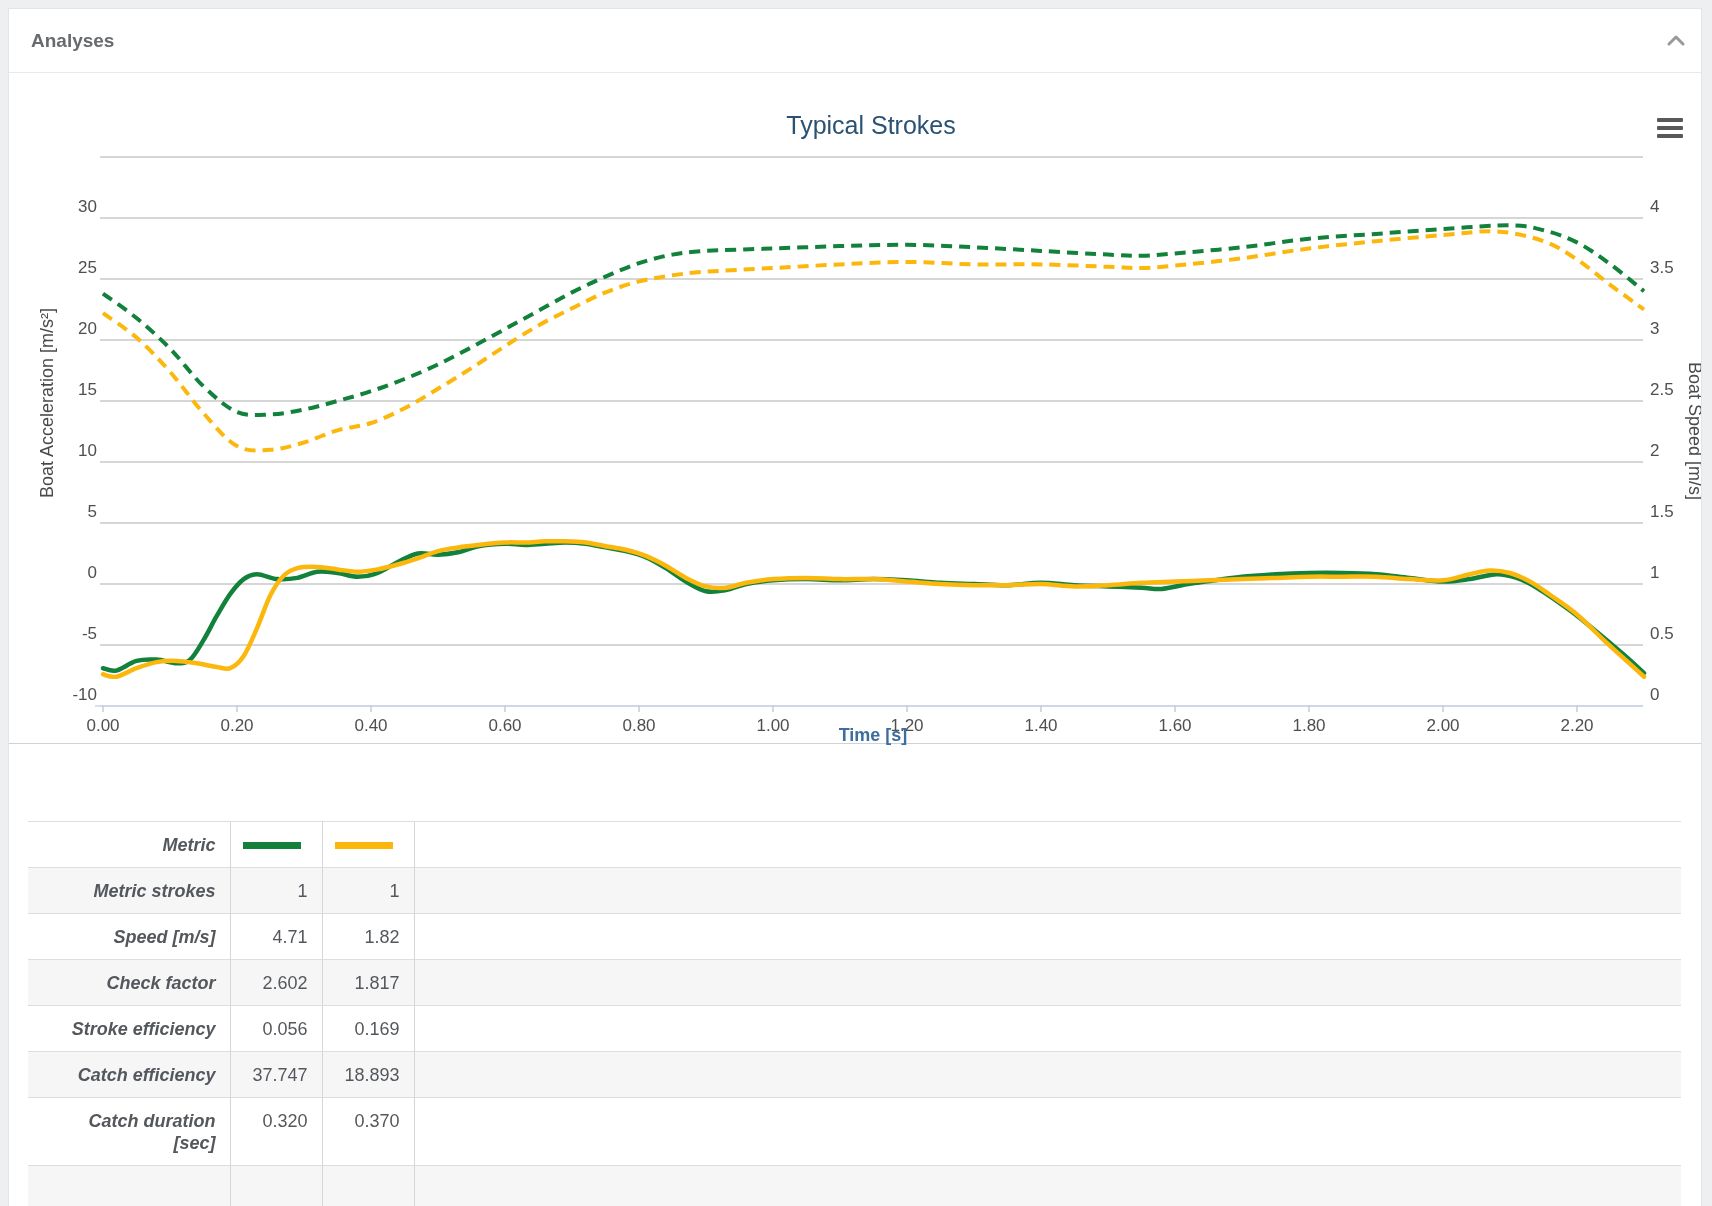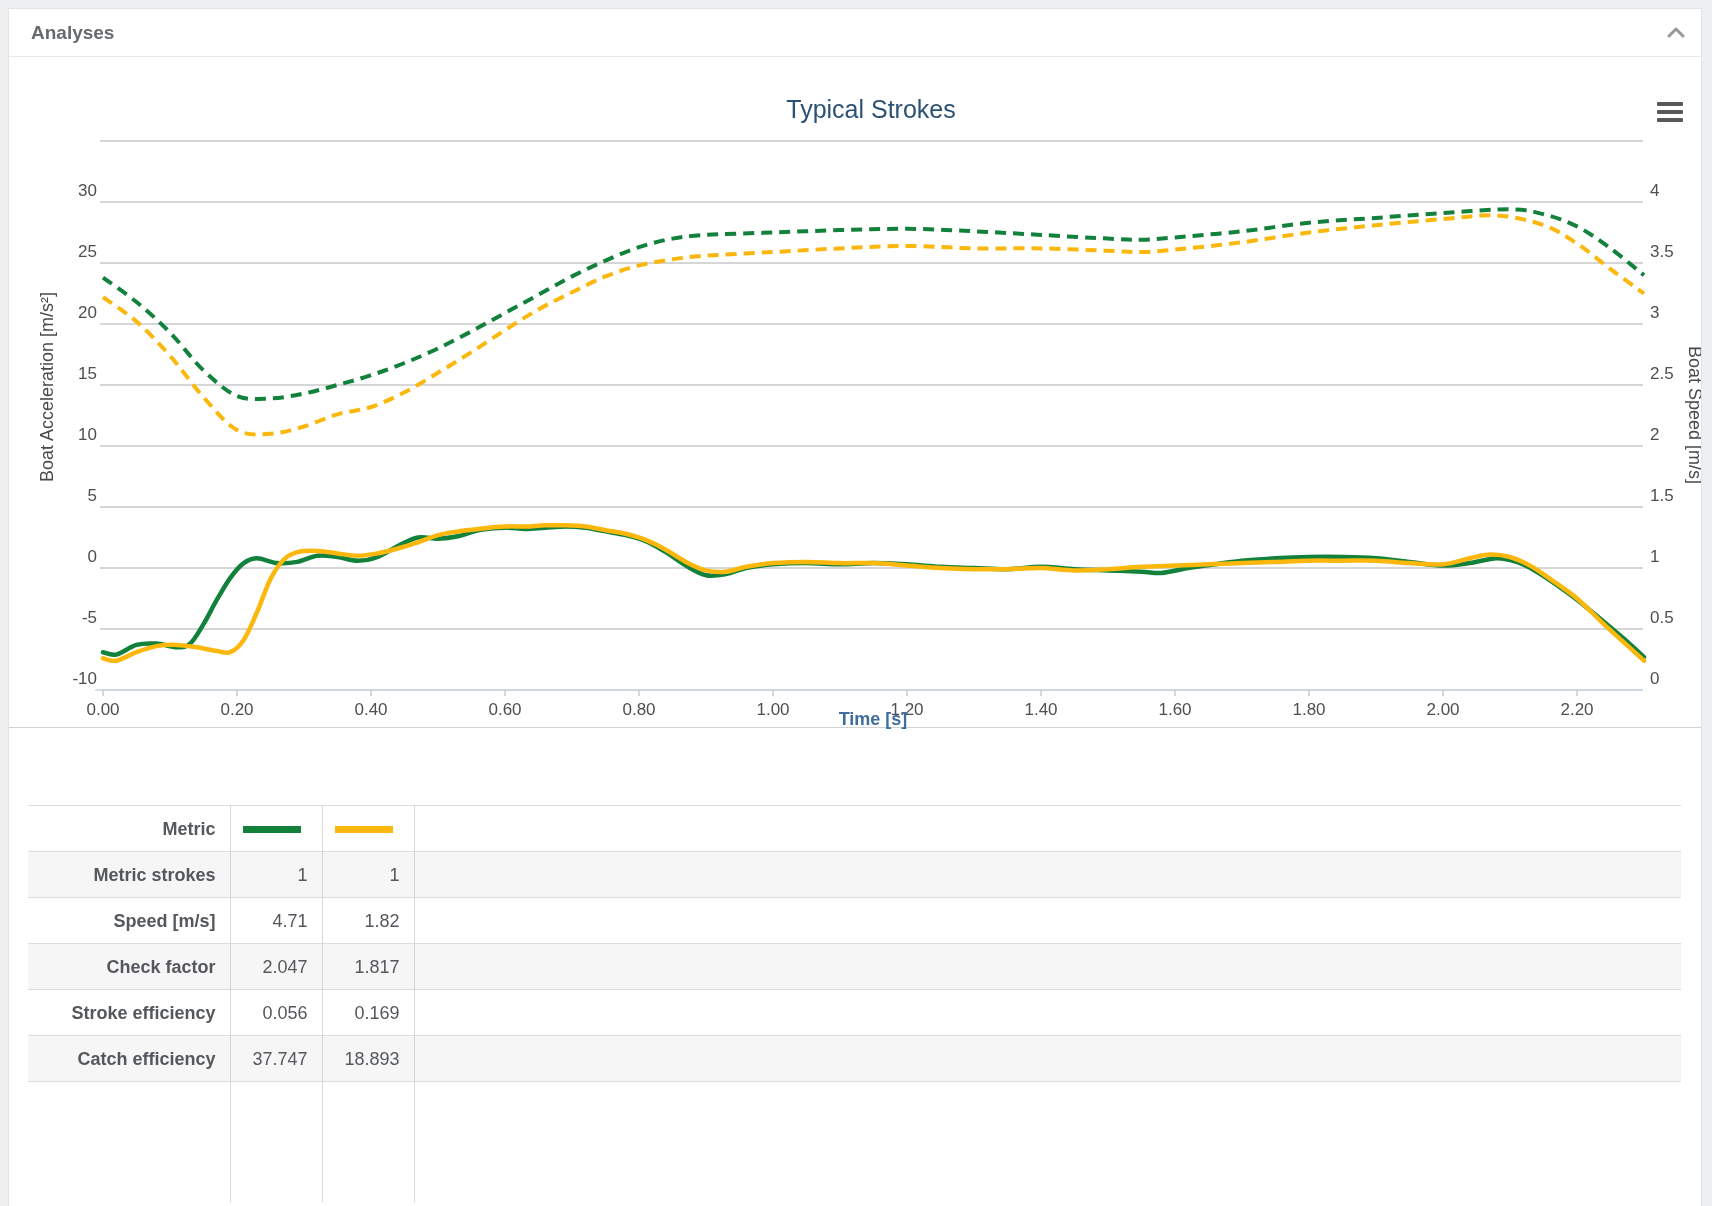--- a/index.html
+++ b/index.html
@@ -1,36 +1,36 @@
 <!DOCTYPE html>
 <html><head>
 <meta charset="utf-8">
 <style>
   html,body{margin:0;padding:0;width:1712px;height:1206px;overflow:hidden;
     background:#edeff1;font-family:"Liberation Sans","DejaVu Sans",sans-serif;}
   .panel{margin:8px 8px 0 8px;width:1694px;height:1390px;background:#fff;
     border:1px solid #e1e5e8;box-sizing:border-box;}
-  .panel-header{height:48px;border-bottom:1px solid #e7eaec;display:flex;
+  .panel-header{height:64px;border-bottom:1px solid #e7eaec;display:flex;
     align-items:center;justify-content:space-between;padding:0 16px 0 22px;box-sizing:border-box;}
   .panel-title{font-size:19px;font-weight:600;color:#676b6e;}
   .chart-area{position:relative;height:670px;}
   #chart-svg{display:block;width:1692px;height:680px;}
   .chart-title{font-size:25px;fill:#2b5173;}
   .x-title{font-size:18px;font-weight:700;fill:#3d6e9e;}
   .axis-title{font-size:18px;fill:#4a4a4a;}
   .tick-label{font-size:17px;fill:#4f4f4f;}
   .menu-btn{position:absolute;right:18px;top:45px;width:26px;height:20px;display:flex;
     flex-direction:column;justify-content:space-between;cursor:pointer;}
   .menu-btn span{display:block;height:4px;background:#58595b;border-radius:1px;}
   .table-section{border-top:1px solid #cfd3d6;}
   .table-wrap{margin:77px 20px 0 19px;}
   table.metrics{border-collapse:collapse;width:100%;table-layout:fixed;font-size:18px;color:#54585c;}
   table.metrics tr{border-top:1px solid #ddd;border-bottom:1px solid #ddd;}
   table.metrics th,table.metrics td{vertical-align:top;padding:12px 14px 11px 6px;line-height:22px;}
-  table.metrics th{text-align:right;font-weight:700;white-space:pre-line;}
+  table.metrics th{text-align:right;font-weight:700;white-space:pre-line;font-style:italic;}
   table.metrics td.val{text-align:right;}
   table.metrics th:nth-child(1),table.metrics td:nth-child(1),
   table.metrics td:nth-child(2),table.metrics td:nth-child(3){border-right:1px solid #d6d6d6;}
   table.metrics tbody tr:nth-child(odd){background:#f6f6f7;}
   table.metrics tr.cutoff-row{height:120px;border-bottom:none;}
   .swatch{width:58px;height:7px;margin:8px auto 0 auto;}
   .chevron{cursor:pointer;display:block;}
 </style>
 </head>
 <body>
@@ -149,36 +149,43 @@
               <td></td>
             </tr>
             <tr>
               <th>Speed [m/s]</th>
               <td class="val">4.71</td>
               <td class="val">1.82</td>
               <td></td>
             </tr>
             <tr>
               <th>Check factor</th>
-              <td class="val">2.047</td>
+              <td class="val">2.602</td>
               <td class="val">1.817</td>
               <td></td>
             </tr>
             <tr>
               <th>Stroke efficiency</th>
               <td class="val">0.056</td>
               <td class="val">0.169</td>
               <td></td>
             </tr>
             <tr>
               <th>Catch efficiency</th>
               <td class="val">37.747</td>
               <td class="val">18.893</td>
               <td></td>
             </tr>
+            <tr>
+              <th>Catch duration
+[sec]</th>
+              <td class="val">0.320</td>
+              <td class="val">0.370</td>
+              <td></td>
+            </tr>
             <tr class="cutoff-row">
               <td></td>
               <td></td>
               <td></td>
               <td></td>
             </tr>
           </tbody>
       </table>
     </div>
   </div>

